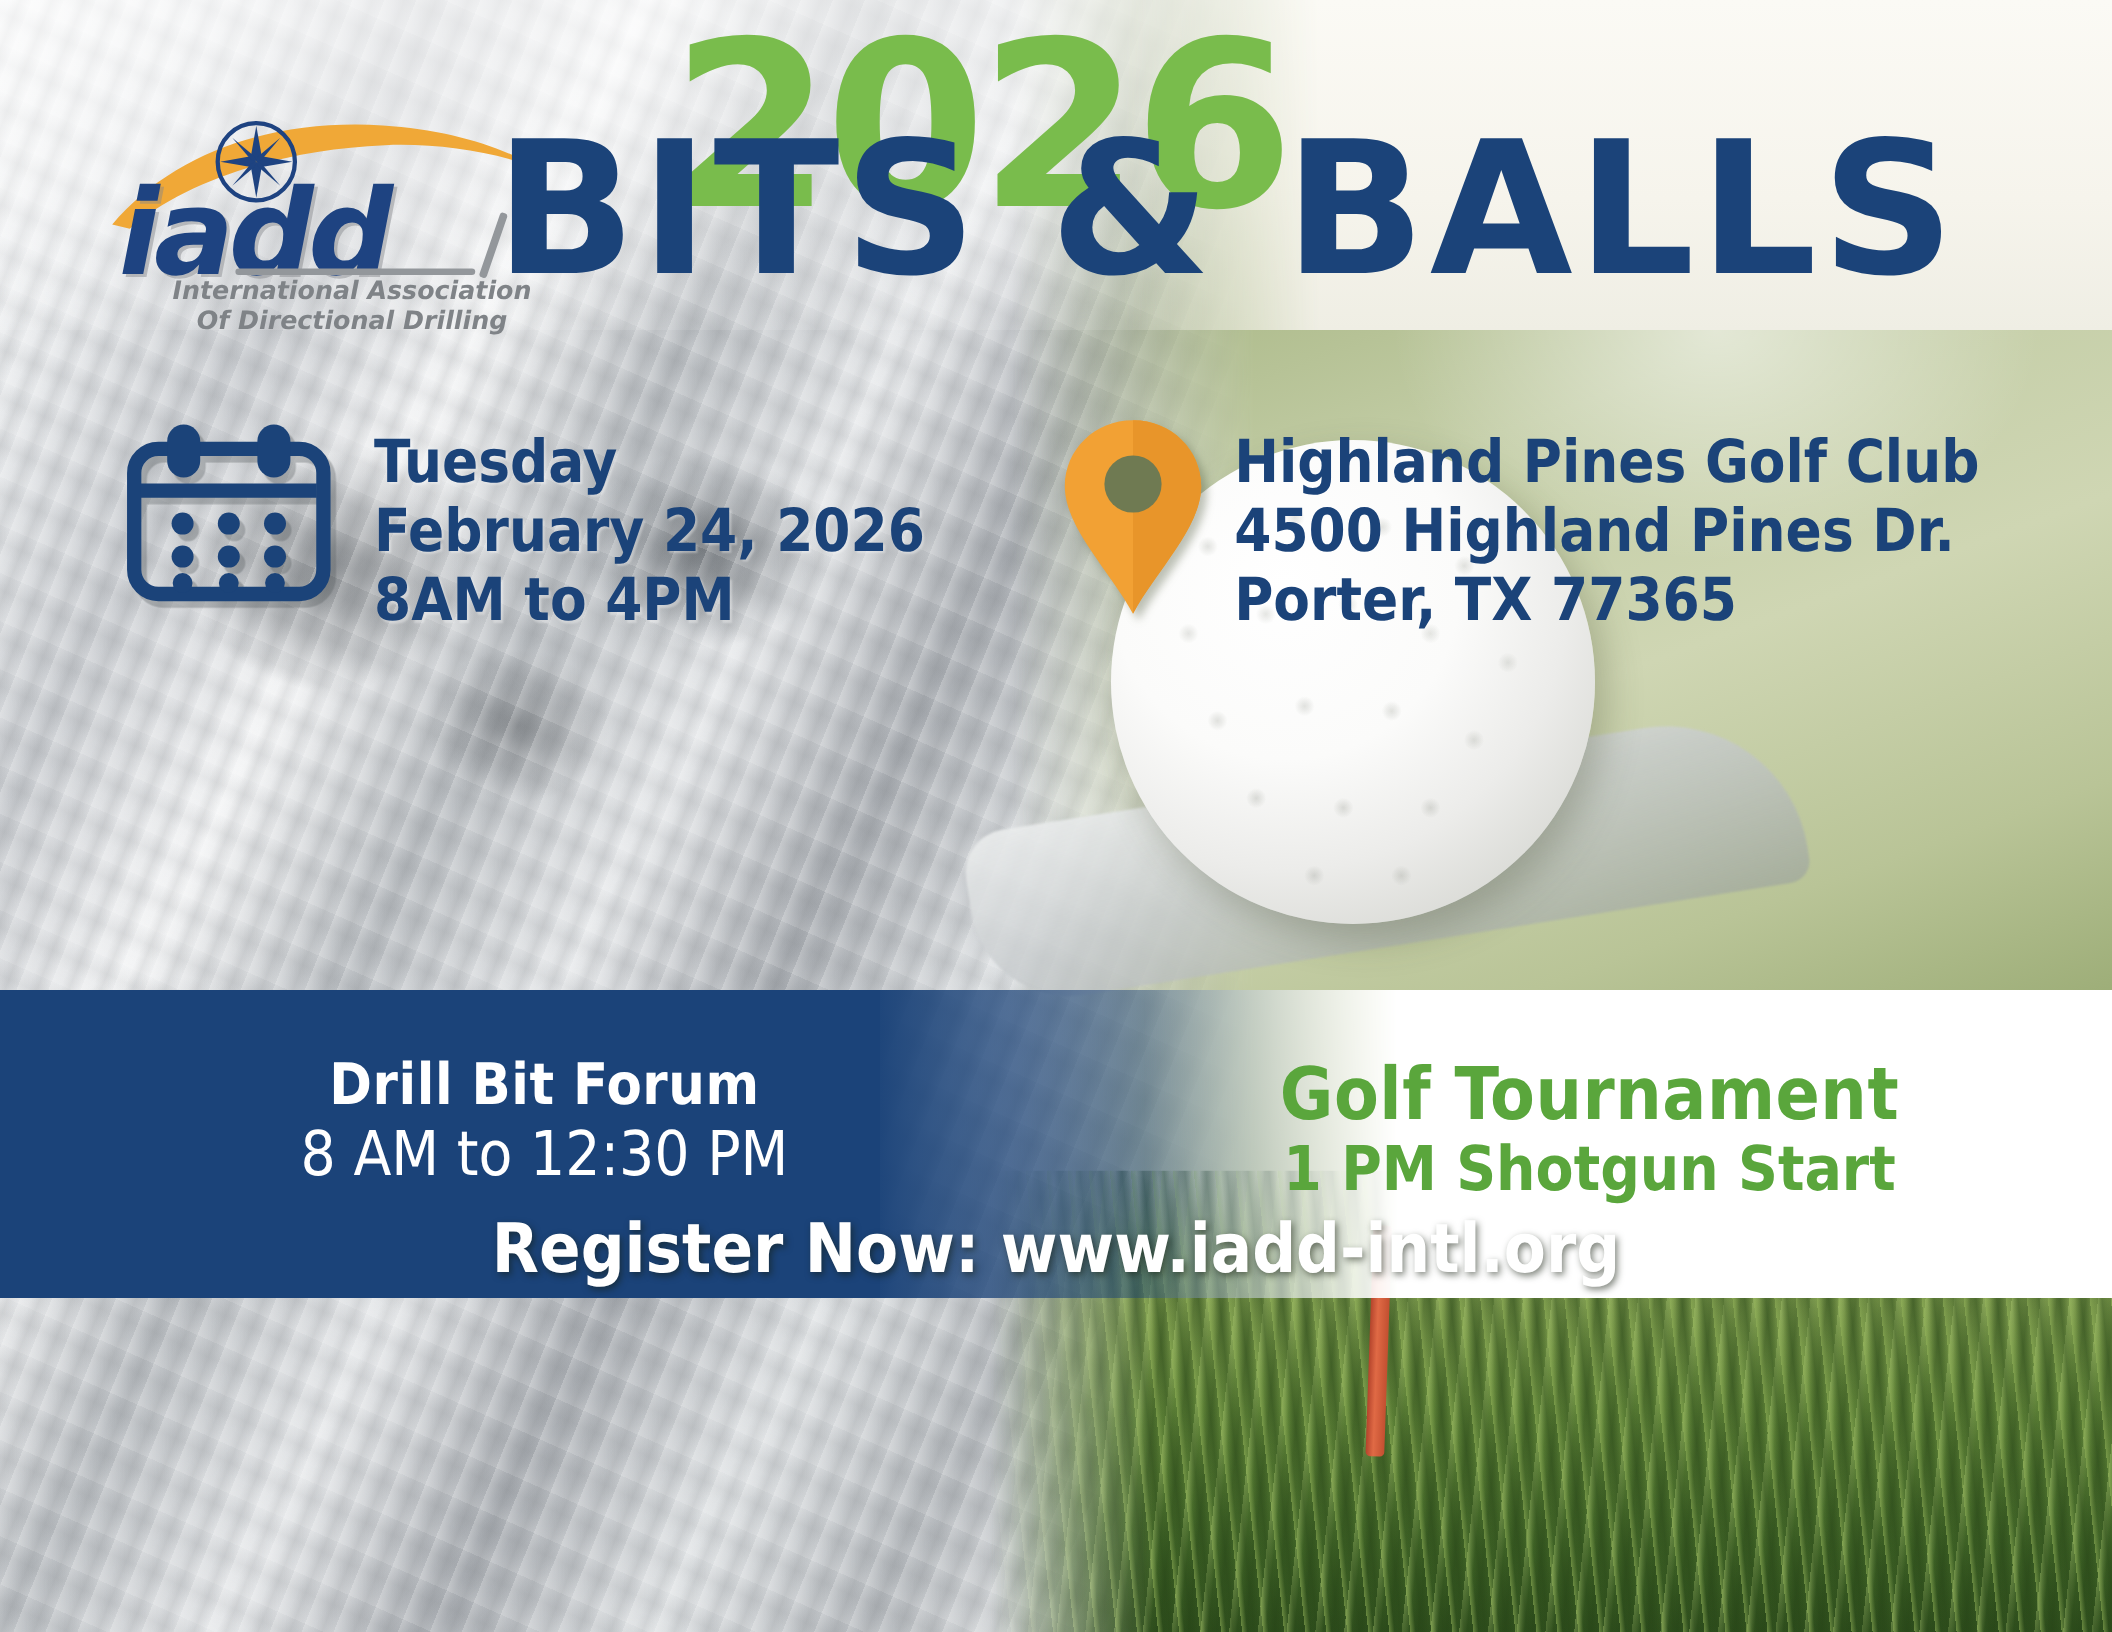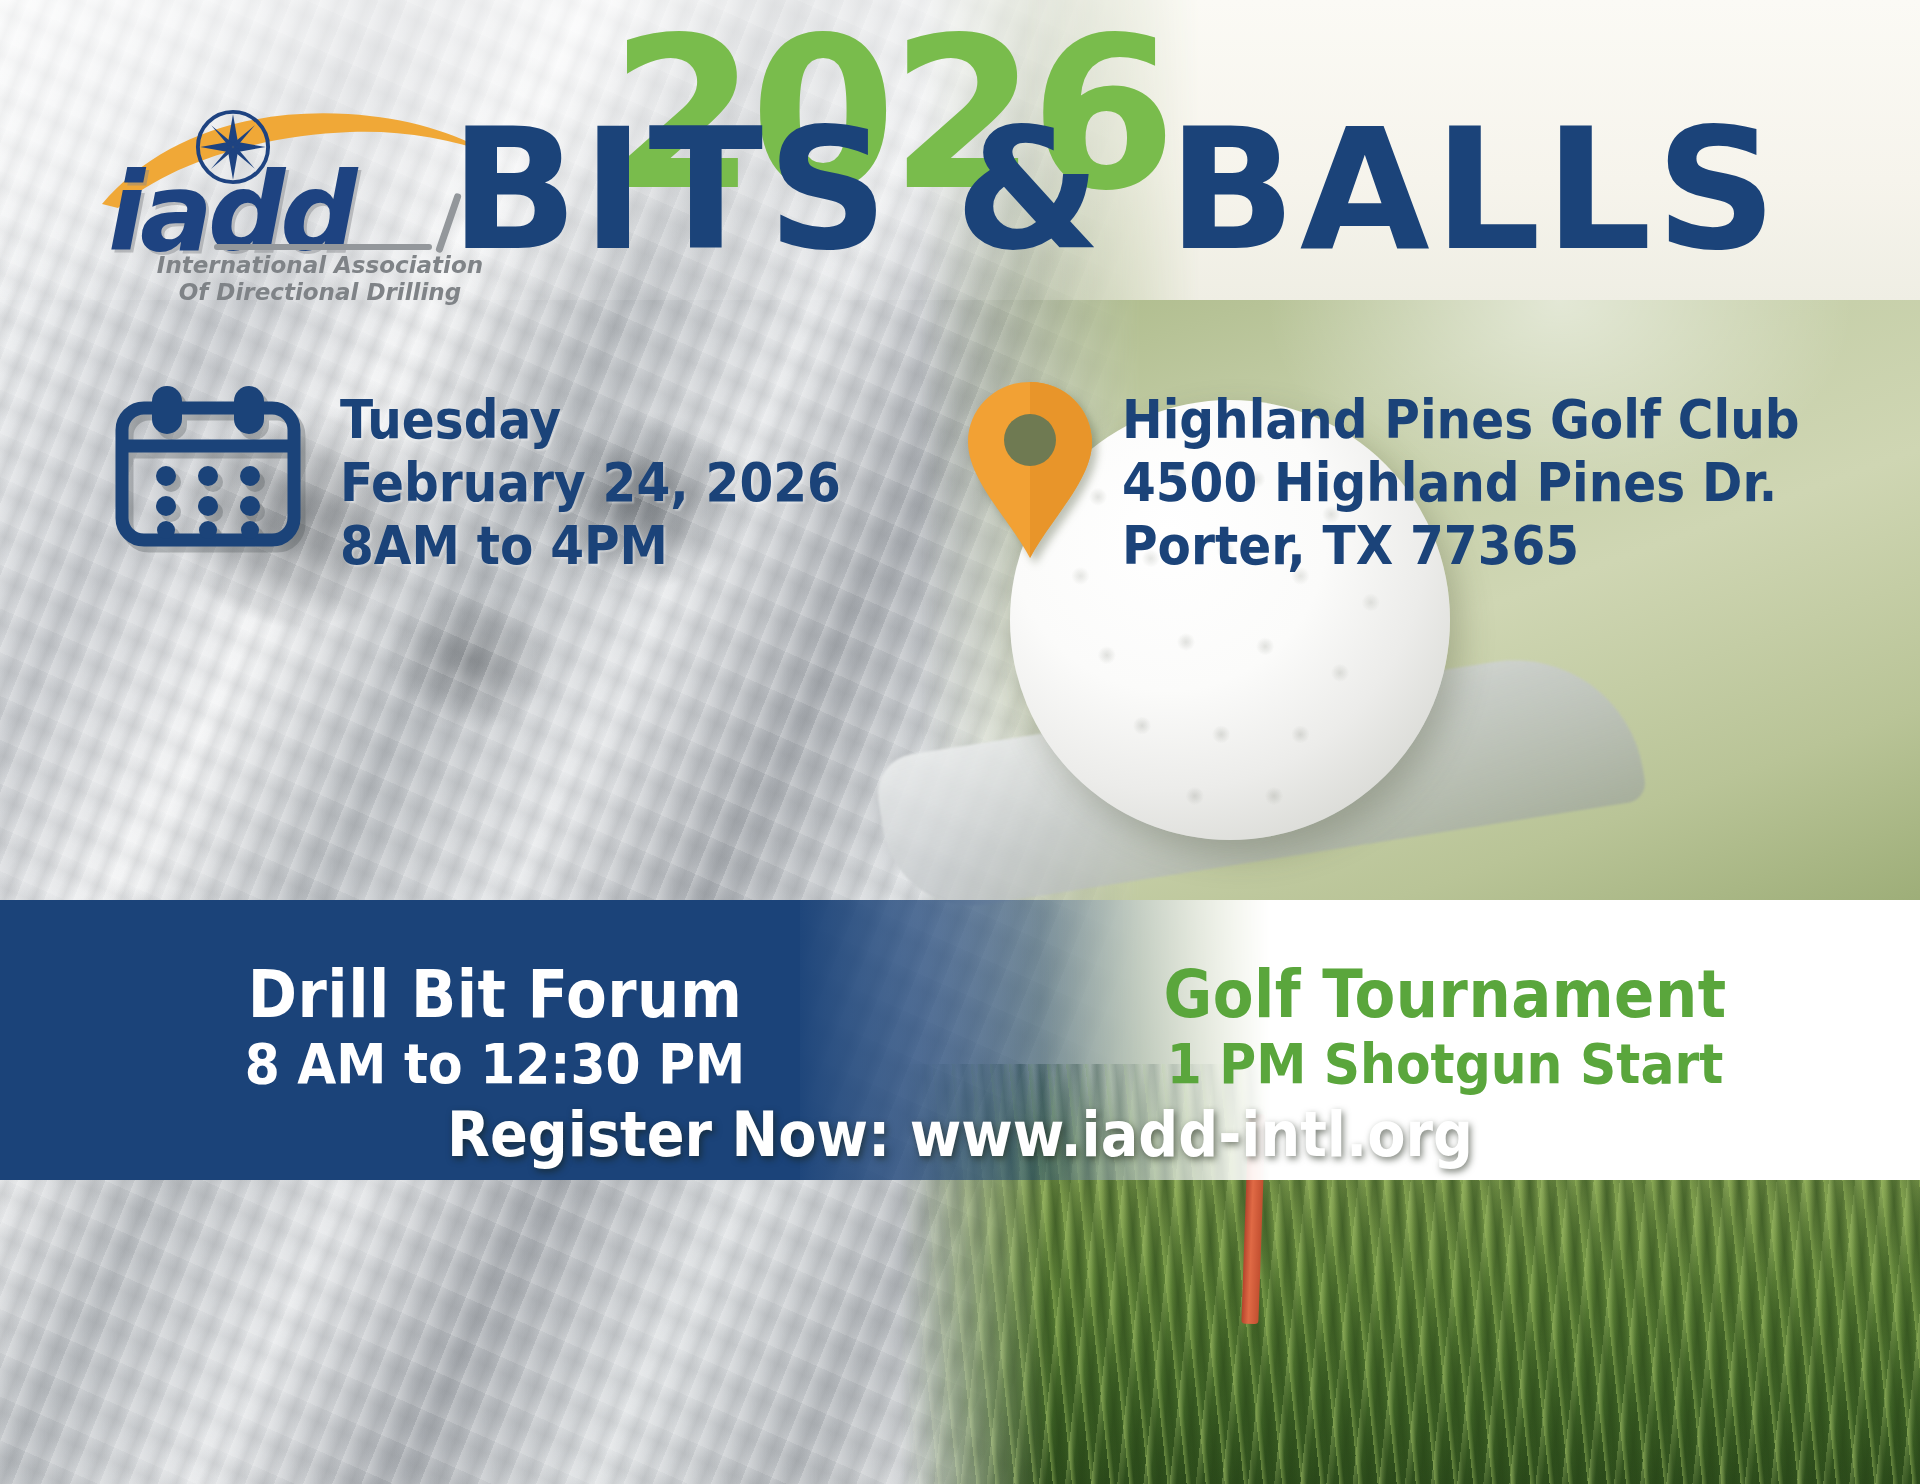--- a/index.html
+++ b/index.html
@@ -256,22 +256,22 @@
   }
 
   
   .forum-block {
     position: absolute; left: 0; top: 960px;
     width: 990px;
     text-align: center;
     color: #ffffff;
     font-family: "DejaVu Sans Condensed", "DejaVu Sans", sans-serif;
   }
-  .forum-title { font-size: 66px; font-weight: 700; line-height: 1.05; letter-spacing: 0.5px; }
-  .forum-sub   { font-size: 56px; font-weight: 700; line-height: 1.1; margin-top: 4px; }
+  .forum-title { font-size: 52px; font-weight: 700; line-height: 1.05; letter-spacing: 0.5px; }
+  .forum-sub   { font-size: 56px; font-weight: 400; line-height: 1.1; margin-top: 4px; }
 
   .golf-block {
     position: absolute; left: 950px; top: 960px;
     width: 990px;
     text-align: center;
     color: #5aa63c;
     font-family: "DejaVu Sans Condensed", "DejaVu Sans", sans-serif;
   }
   .golf-title { font-size: 66px; font-weight: 700; line-height: 1.05; letter-spacing: 0.5px; }
   .golf-sub   { font-size: 56px; font-weight: 700; line-height: 1.1; margin-top: 4px; }

